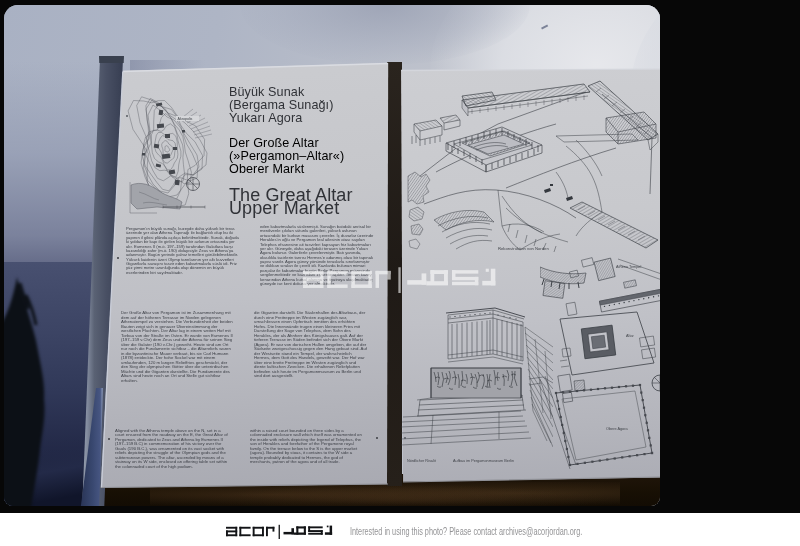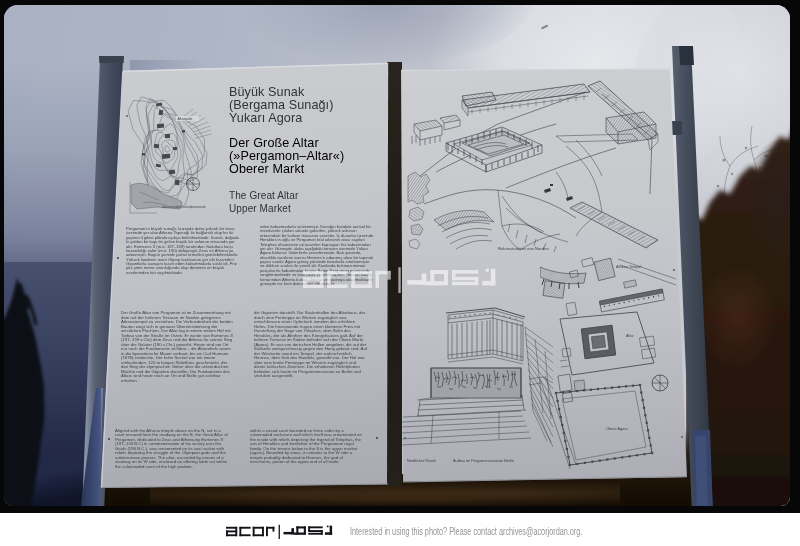--- a/index.html
+++ b/index.html
@@ -5,21 +5,21 @@
   html,body{margin:0;padding:0;}
   body{width:800px;height:546px;position:relative;overflow:hidden;background:#fff;
        font-family:"Liberation Sans", sans-serif;}
   .abs{position:absolute;}
 </style>
 </head>
 <body>
 
 <div class="abs" id="frame" style="left:0;top:0;width:800px;height:513px;background:#070707;"></div>
 
-<div class="abs" id="photo" style="left:4px;top:5px;width:786px;height:501px;border-radius:14px 14px 9px 9px;overflow:hidden;background:#aab2c2;">
+<div class="abs" id="photo" style="left:4px;top:5px;width:656px;height:501px;border-radius:14px 14px 9px 9px;overflow:hidden;background:#aab2c2;">
   <div class="abs" style="left:-4px;top:-5px;width:800px;height:513px;">
 
     <div class="abs" style="left:0;top:0;width:800px;height:513px;
       background:linear-gradient(100deg,#a9b1c3 0%,#aeb5c5 25%,#bec2cc 50%,#cbcdd4 70%,#c2c5cd 100%);"></div>
 
     <div class="abs" style="left:430px;top:-55px;width:320px;height:250px;border-radius:50%;
       background:radial-gradient(ellipse at 52% 48%,rgba(232,233,237,.95) 0%,rgba(225,227,232,.8) 40%,rgba(210,214,222,0) 72%);"></div>
 
     <div class="abs" style="left:630px;top:-30px;width:250px;height:250px;border-radius:50%;
       background:radial-gradient(ellipse at 45% 40%,rgba(226,228,233,.9) 0%,rgba(216,219,226,.6) 45%,rgba(205,209,219,0) 75%);"></div>
@@ -200,21 +200,21 @@
       <path d="M36,120 L78,120" stroke="#3c3f46" stroke-width="0.7"></path>
       <path d="M36,118.5 L36,121.5 M50,118.5 L50,121.5 M64,118.5 L64,121.5 M78,118.5 L78,121.5" stroke="#3c3f46" stroke-width="0.4"></path>
     </svg>
 
     <div class="abs" style="left:126px;top:115px;width:2px;height:2px;border-radius:50%;background:#55585f;"></div>
 
     <div class="abs" style="left:229px;top:86px;font-size:12.6px;line-height:13.2px;color:#303237;letter-spacing:0.1px;">Büyük Sunak<br>(Bergama Sunağı)<br>Yukarı Agora</div>
 
     <div class="abs" style="left:229px;top:136.5px;font-size:12.6px;line-height:13.2px;color:#000000;letter-spacing:0.1px;">Der Große Altar<br>(»Pergamon–Altar«)<br>Oberer Markt</div>
 
-    <div class="abs" style="left:229px;top:188.5px;font-size:10px;line-height:13.2px;color:#303237;letter-spacing:0.1px;">The Great Altar<br>Upper Market</div>
+    <div class="abs" style="left:229px;top:188.5px;font-size:18px;line-height:13.2px;color:#303237;letter-spacing:0.1px;">The Great Altar<br>Upper Market</div>
 
     <div class="abs" style="left:126px;top:227px;width:113px;font-size:4.2px;line-height:4.38px;color:#3b3e45;">Pergamon’ın büyük sunağı, kuzeyde daha yüksek bir teras üzerinde yer alan Athena Tapınağı ile bağlantılı olup bu iki yapının il gibisi plânda açıkça belirtilmektedir. Sunak, doğuda ki yoldan bir kapı ile girilen büyük bir avlunun ortasında yer alır. Eumenes II (m.ö. 197–159) tarafından Galatlara karşı kazanıldığı zafer (m.ö. 190) dolayısiyle Zeus ve Athena’ya adanmıştır. Bugün yerinde yalnız temelleri görülebilmektedir. Yüksek kaidenin üzeri Olymp tanrılarının yer altı kuvvetleri Gigantlarla savaşını tasvir eden kabartmalarla süslü idi. Friz yüz yirmi metre uzunluğunda olup dönemin en büyük eserlerinden biri sayılmaktadır.</div>
 
     <div class="abs" style="left:117px;top:257px;width:2.2px;height:2.2px;border-radius:50%;background:#3a3c42;"></div>
 
     <div class="abs" style="left:260px;top:225px;width:114px;font-size:4.2px;line-height:4.38px;color:#3b3e45;">eden kabartmalarla süslenmişti. Sunağın batıdaki anıtsal bir merdivenle çıkılan sütunlu galerileri, yüksek avlunun ortasındaki bir kurban masasını çevreler. İç duvarlar üzerinde Herakles’in oğlu ve Pergamon kral ailesinin atası sayılan Telephos efsanesine ait tasvirleri kapsayan friz kabartmaları yer alır. Güneyde, daha aşağıdaki terasen üzerinde Yukarı Agora bulunur. Galerilerle çevrelenmiştir. Batı yanında, olasılıkla tacirlerin tanrısı Hermes’e adanmış olası bir tapınak yapısı vardır. Agora güney yönünde teraslarla sınırlanmıştır ve dükkan sıraları ile çevrili idi. Kazılarda bulunan mimari parçalar ile kabartmalar bugün Berlin Pergamon müzesinde sergilenmektedir ve kazı alanı ziyarete açıktır. Terasın kuzey kenarından Athena kutsal alanına ve tiyatroya ulaşılmaktadır; güneyde ise kent dokusu yer almaktadır.</div>
 
     <div class="abs" style="left:121px;top:311px;width:114px;font-size:4.3px;line-height:4.5px;color:#3b3e45;">Der Große Altar von Pergamon ist im Zusammenhang mit dem auf der höheren Terrasse im Norden gelegenen Athenatempel zu verstehen. Die Verbundenheit der beiden Bauten zeigt sich in genauer Übereinstimmung der westlichen Fluchten. Der Altar lag in einem weiten Hof mit Torbau von der Straße im Osten. Er wurde von Eumenes II (197–159 v.Chr) dem Zeus und der Athena für seinen Sieg über die Galater (190 v.Chr.) geweiht. Heute sind am Ort nur noch die Fundamente sichtbar – die Altarreliefs waren in die byzantinische Mauer verbaut, bis sie Carl Humann (1878) entdeckte. Der hohe Sockel war mit einem umlaufenden, 120 m langen Relieffries geschmückt, der den Sieg der olympischen Götter über die unterirdischen Mächte und die Giganten darstellte. Die Fundamente des Altars sind heute noch an Ort und Stelle gut sichtbar erhalten.</div>
 
     <div class="abs" style="left:254px;top:311px;width:114px;font-size:4.3px;line-height:4.5px;color:#3b3e45;">die Giganten darstellt. Die Säulenhallen des Altarbaus, der durch eine Freitreppe im Westen zugänglich war, umschliessen einen Opfertisch inmitten des erhöhten Hofes. Die Innenwände trugen einen kleineren Fries mit Darstellung der Sage von Telephos, dem Sohn des Herakles, der als Ahnherr des Königshauses galt. Auf der tieferen Terrasse im Süden befindet sich der Obere Markt (Agora). Er war von dorischen Hallen umgeben, die auf der Südseite zweigeschossig gegen den Hang gebaut sind. Auf der Westseite stand ein Tempel, der wahrscheinlich Hermes, dem Gott des Handels, geweiht war. Der Hof war über eine breite Freitreppe im Westen zugänglich und diente kultischen Zwecken. Die erhaltenen Reliefplatten befinden sich heute im Pergamonmuseum zu Berlin und sind dort ausgestellt.</div>

